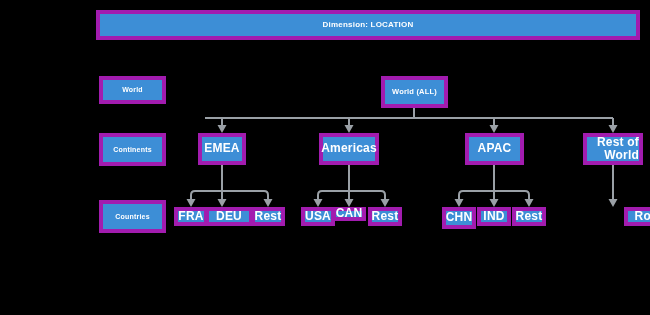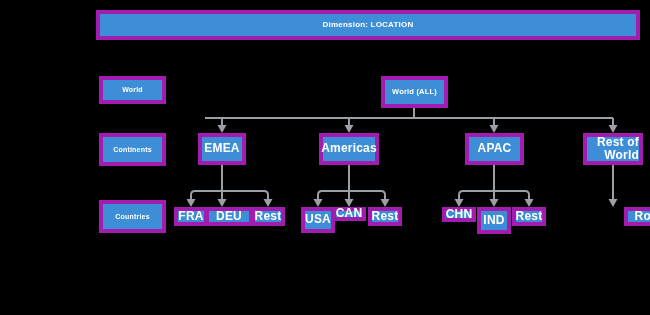--- a/index.html
+++ b/index.html
@@ -121,23 +121,23 @@
 
   <div class="node node-continent" style="left:198px; top:133px; width:48px; height:32px;">EMEA</div>
   <div class="node node-continent" style="left:319px; top:133px; width:60px; height:32px;">Americas</div>
   <div class="node node-continent" style="left:583px; top:133px; width:60px; height:32px;">Rest of World</div>
   <div class="node node-continent" style="left:465px; top:133px; width:59px; height:32px;">APAC</div>
 
   <div class="node node-country" style="left:174px; top:207px; width:34px; height:19px;">FRA</div>
   <div class="node node-country" style="left:205px; top:207px; width:48px; height:19px;">DEU</div>
   <div class="node node-country" style="left:251px; top:207px; width:34px; height:19px;">Rest</div>
 
-  <div class="node node-country" style="left:301px; top:207px; width:34px; height:26px;">USA</div>
+  <div class="node node-country" style="left:301px; top:207px; width:34px; height:19px;">USA</div>
   <div class="node node-country" style="left:332px; top:207px; width:34px; height:14px;">CAN</div>
   <div class="node node-country" style="left:368px; top:207px; width:34px; height:19px;">Rest</div>
 
-  <div class="node node-country" style="left:442px; top:207px; width:34px; height:15px;">CHN</div>
-  <div class="node node-country" style="left:477px; top:207px; width:34px; height:27px;">IND</div>
+  <div class="node node-country" style="left:442px; top:207px; width:34px; height:22px;">CHN</div>
+  <div class="node node-country" style="left:477px; top:207px; width:34px; height:19px;">IND</div>
   <div class="node node-country" style="left:512px; top:207px; width:34px; height:19px;">Rest</div>
 
   <div class="node node-country" style="left:596px; top:207px; width:49px; height:19px;margin-left:28px;">RoW</div>
 
 </div>
 
 </body></html>

